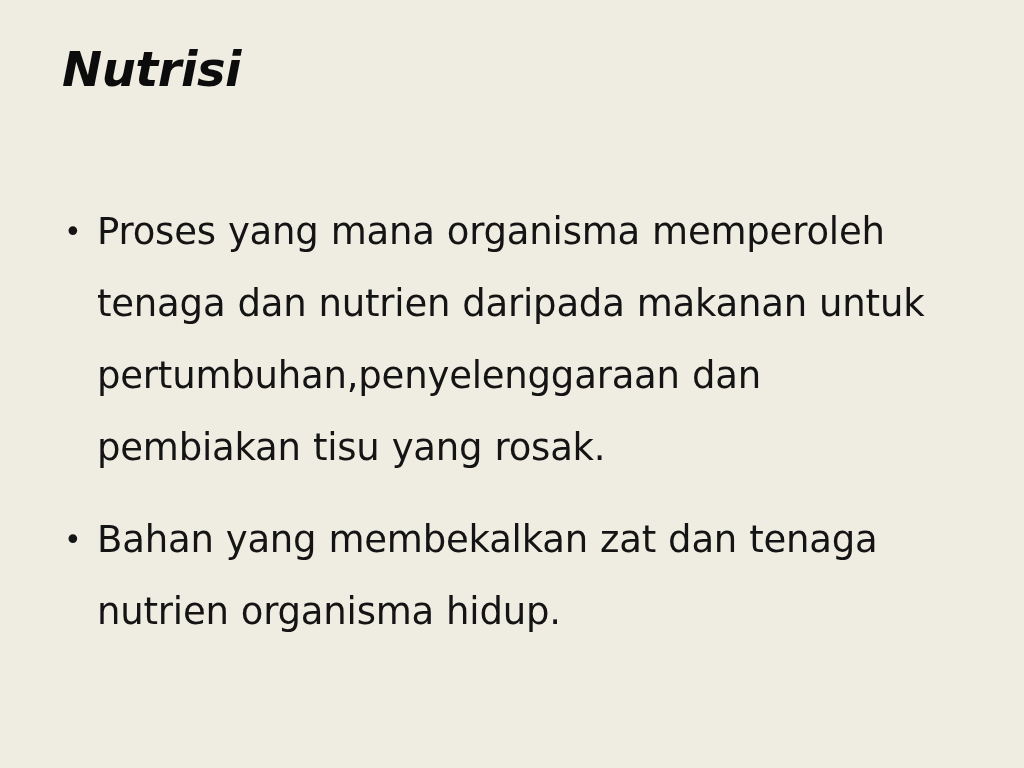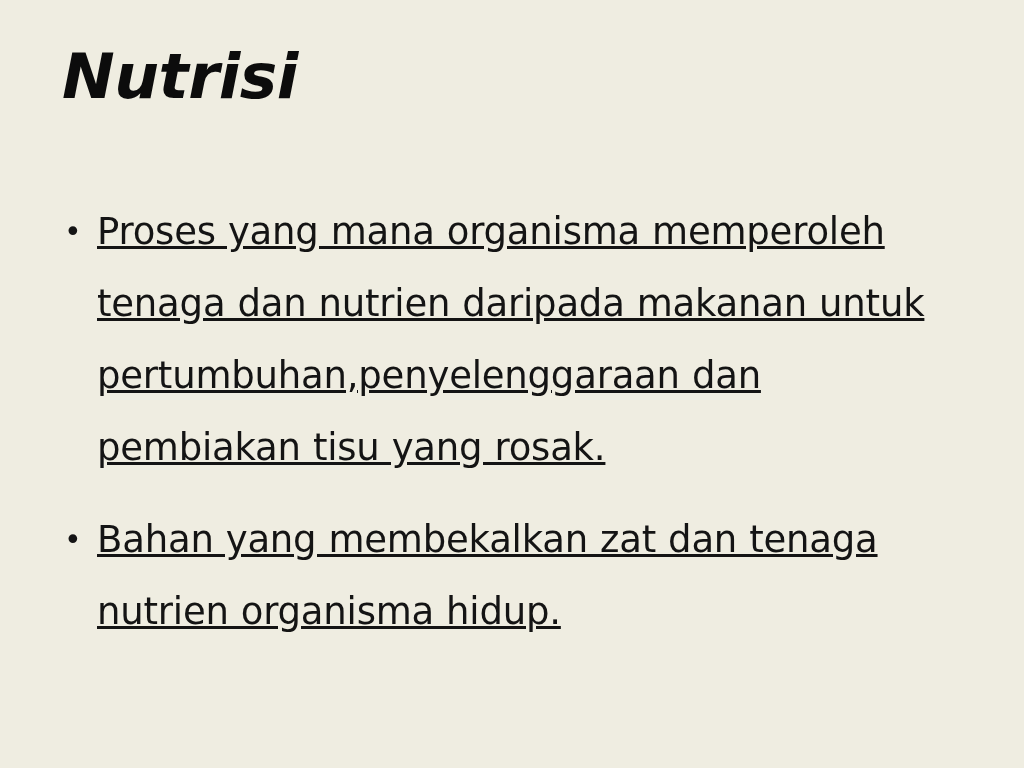--- a/index.html
+++ b/index.html
@@ -25,21 +25,21 @@
   }
 
   
   .slide-title {
     position: absolute;
     left: 62px;
     top: 44px;
     width: 900px;
     margin: 0;
     font-family: "DejaVu Sans", sans-serif;
-    font-size: 63px;
+    font-size: 48px;
     font-weight: 700;
     font-style: italic;
     letter-spacing: -0.5px;
     line-height: 1.05;
     color: #0c0c0c;
     white-space: nowrap;
   }
 
   
   .body-list {
@@ -77,21 +77,20 @@
     height: 72px;
     line-height: 72px;
     font-size: 30px;
     text-align: left;
     color: #141414;
     user-select: none;
   }
 
   .bullet-text {
     display: block;
-    text-decoration: underline;
   }
 </style>
 </head>
 <body>
 
 <div class="slide">
 
   <h1 class="slide-title">Nutrisi</h1>
 
   <ul class="body-list">

